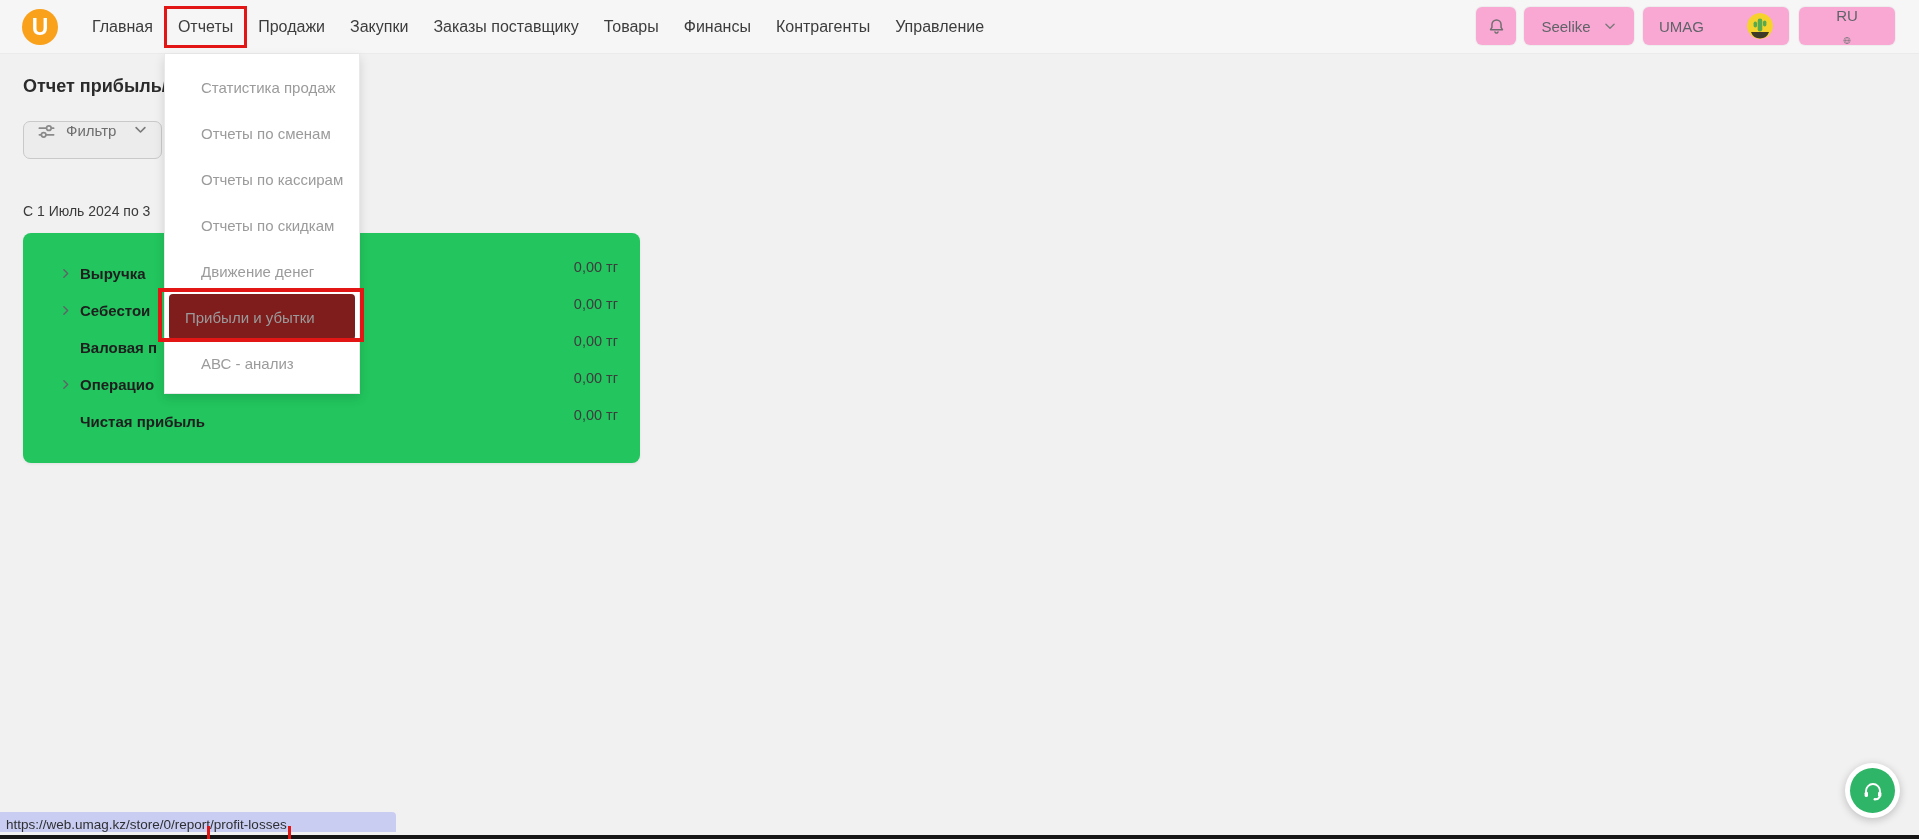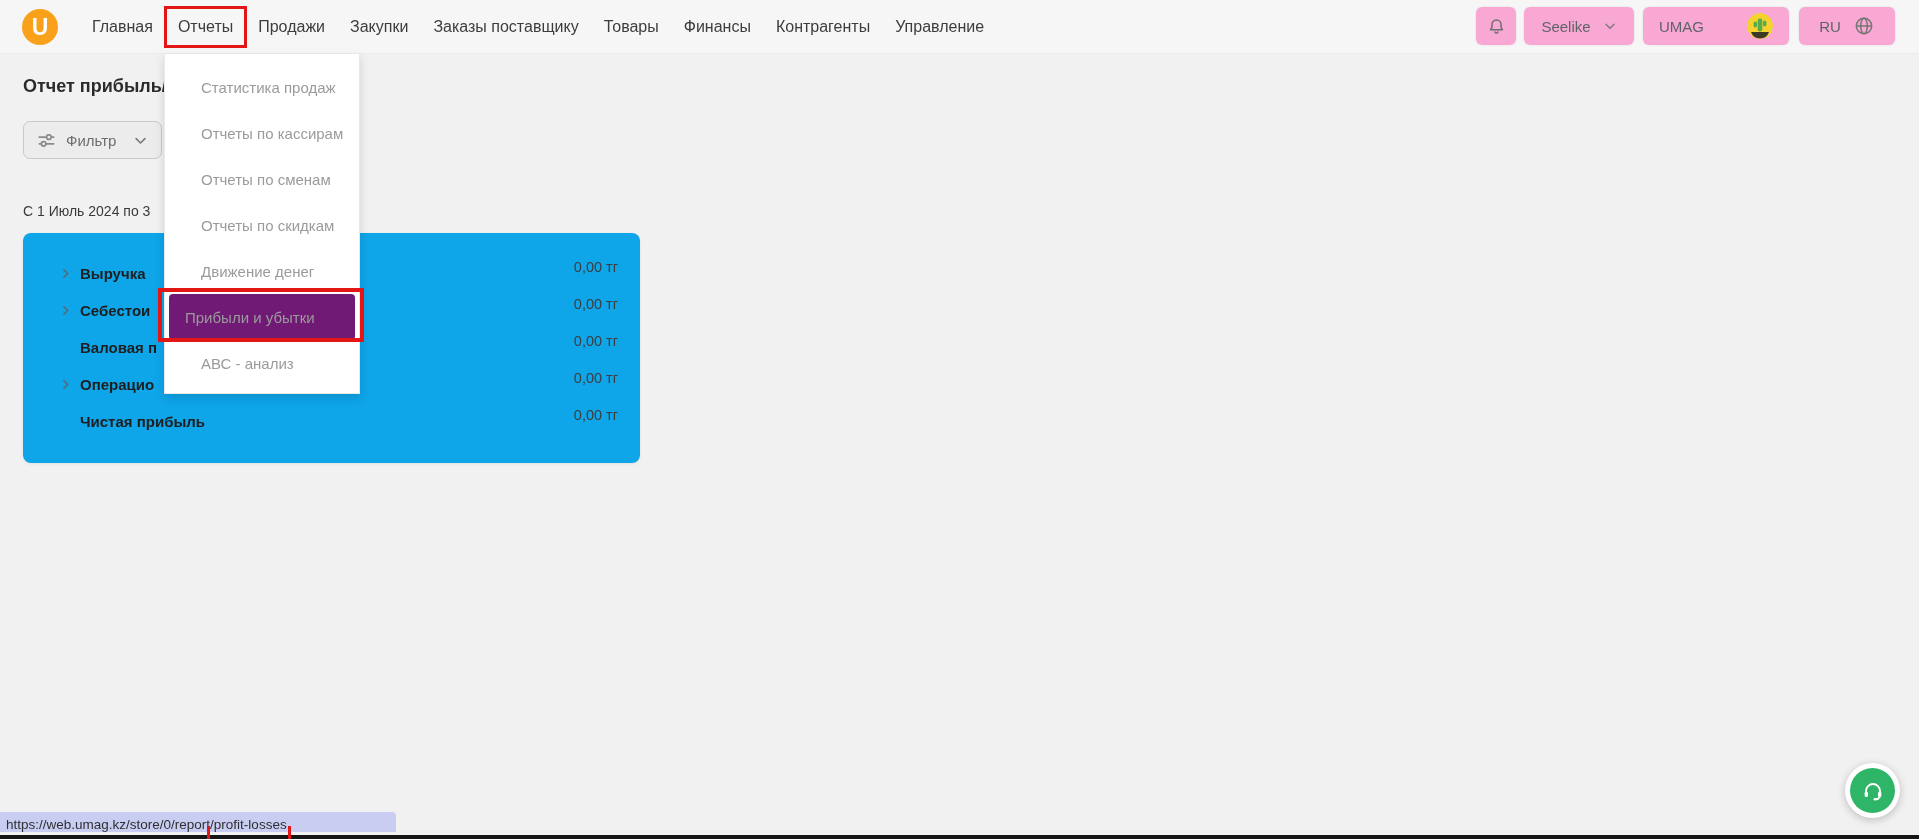--- a/index.html
+++ b/index.html
@@ -21,32 +21,32 @@
   .pill{position:absolute;top:7px;height:38px;background:#f9a8d4;border-radius:6px;
         box-shadow:0 0 0 1px #ededee;display:flex;align-items:center;justify-content:center;
         color:#5f6368;font-size:15px;cursor:pointer;}
 
   
   .dropdown{position:absolute;left:164px;top:54px;width:196px;background:#fff;
         border:1px solid #e9e9ea;border-top:none;box-shadow:0 4px 10px rgba(0,0,0,.13);
         padding:10px 0 7px;z-index:20;}
   .dd-item{height:46px;display:flex;align-items:center;padding-left:36px;
         font-size:15px;color:#9b9b9b;cursor:pointer;white-space:nowrap;}
-  .dd-item.hl{background:#701a75;border-radius:4px;margin:0 4px;padding-left:16px;}
+  .dd-item.hl{background:#7f1d1d;border-radius:4px;margin:0 4px;padding-left:16px;}
   .annotation-box{position:absolute;border:4px solid #e31616;z-index:30;pointer-events:none;}
   .annotation-dd{left:158px;top:288px;width:206px;height:54px;}
 
   
   .page-title{position:absolute;left:23px;top:76px;font-size:18px;font-weight:bold;color:#2b2b2b;z-index:1;}
   .filter-btn{position:absolute;left:23px;top:121px;width:139px;height:38px;background:#ececec;
-        border:1px solid #c9c9c9;border-radius:7px;display:flex;align-items:center;
+        border:1px solid #c9c9c9;border-radius:7px;display:flex;
         padding:0 13px;gap:10px;color:#6e6e6e;font-size:15px;cursor:pointer;z-index:1;}
   .date-range{position:absolute;left:23px;top:203px;font-size:14px;color:#3a3a3a;z-index:1;}
 
-  .card{position:absolute;left:23px;top:233px;width:617px;height:230px;background:#0ea5e9;
+  .card{position:absolute;left:23px;top:233px;width:617px;height:230px;background:#22c55e;
         border-radius:8px;box-shadow:0 1px 3px rgba(0,0,0,.07);padding-top:22px;z-index:1;}
   .row{height:37px;display:flex;align-items:center;padding:0 22px 0 36px;cursor:pointer;}
   .row .chev{width:14px;height:14px;flex:0 0 14px;display:flex;align-items:center;}
   .row .lbl{font-size:15px;font-weight:bold;color:#1e1e1e;margin-left:7px;white-space:nowrap;}
   .row .val{margin-left:auto;font-size:14.5px;color:#3d3d3d;transform:translateY(-7px);}
 
   
   .status-bar{position:absolute;left:0;top:812px;width:396px;height:20px;background:#c9cdf1;
         border-top-right-radius:4px;display:flex;align-items:flex-end;padding-left:6px;
         font-size:13.5px;color:#2f3033;z-index:5;white-space:nowrap;}
@@ -101,21 +101,21 @@
       <span class="avatar">
         <svg width="26" height="26" viewBox="0 0 26 26">
           <circle cx="13" cy="13" r="13" fill="#F6D32C"></circle>
           <path d="M4 19h18a9.5 9.5 0 0 1-18 0z" fill="#3d3a2a"></path>
           <rect x="10.7" y="5.5" width="4.6" height="13" rx="2.3" fill="#57aa4e"></rect>
           <rect x="6.6" y="8.5" width="3.4" height="6" rx="1.7" fill="#57aa4e"></rect>
           <rect x="16" y="7.5" width="3.4" height="6" rx="1.7" fill="#57aa4e"></rect>
         </svg>
       </span>
     </div>
-    <div class="pill" style="left:1799px;width:96px;gap:12px;">
+    <div class="pill" style="left:1799px;width:96px;gap:12px;flex-direction:column;">
       <span>RU</span>
       <svg width="22" height="22" viewBox="0 0 24 24" fill="none" stroke="#757575" stroke-width="1.6">
         <circle cx="12" cy="12" r="8.4"></circle>
         <ellipse cx="12" cy="12" rx="3.6" ry="8.4"></ellipse>
         <line x1="3.6" y1="12" x2="20.4" y2="12"></line>
       </svg>
     </div>
   </div>
 
   <div class="page-title">Отчет прибыль/у</div>
@@ -172,22 +172,22 @@
     </div>
     <div class="row">
       <span class="chev"></span>
       <span class="lbl">Чистая прибыль</span>
       <span class="val">0,00 тг</span>
     </div>
   </div>
 
   <div class="dropdown">
     <div class="dd-item">Статистика продаж</div>
+    <div class="dd-item">Отчеты по сменам</div>
     <div class="dd-item">Отчеты по кассирам</div>
-    <div class="dd-item">Отчеты по сменам</div>
     <div class="dd-item">Отчеты по скидкам</div>
     <div class="dd-item">Движение денег</div>
     <div class="dd-item hl">Прибыли и убытки</div>
     <div class="dd-item">АВС - анализ</div>
   </div>
   <div class="annotation-box annotation-dd"></div>
 
   <div class="status-bar">
     <span>https://web.umag.kz/store/0/report</span>
       <span class="url-hl"><span>/profit-losses</span><span class="url-bracket"></span></span>

